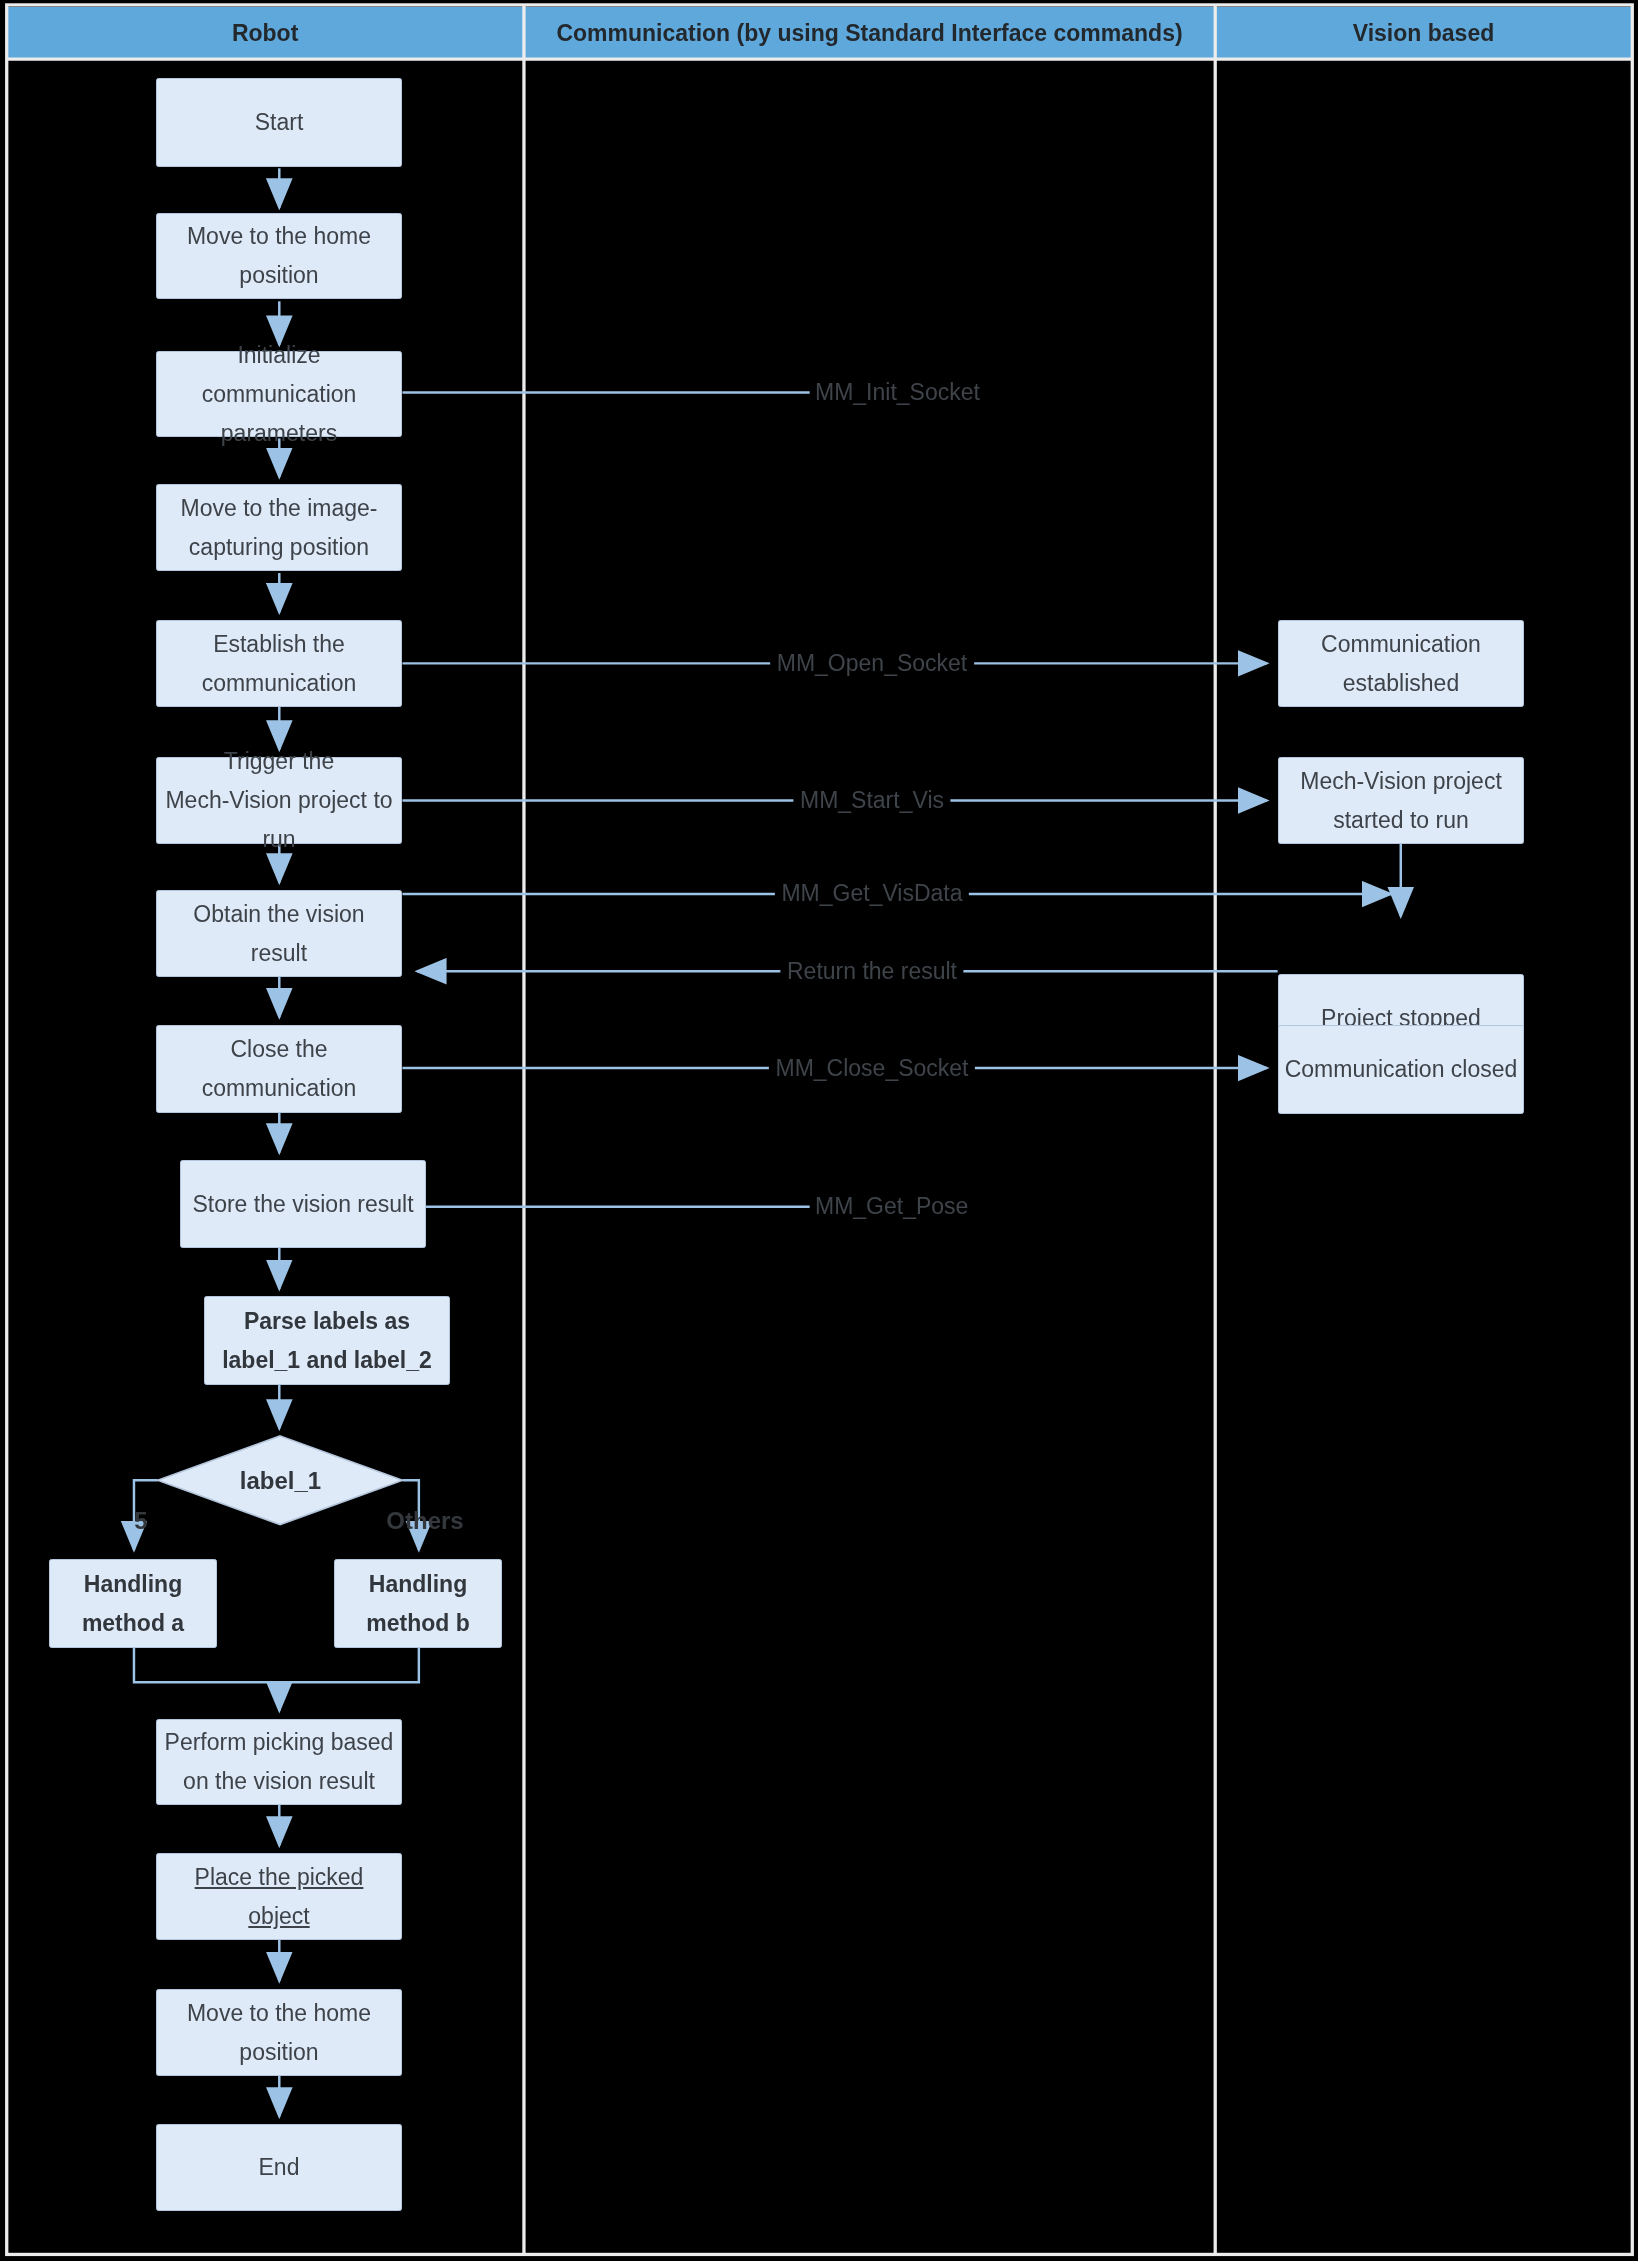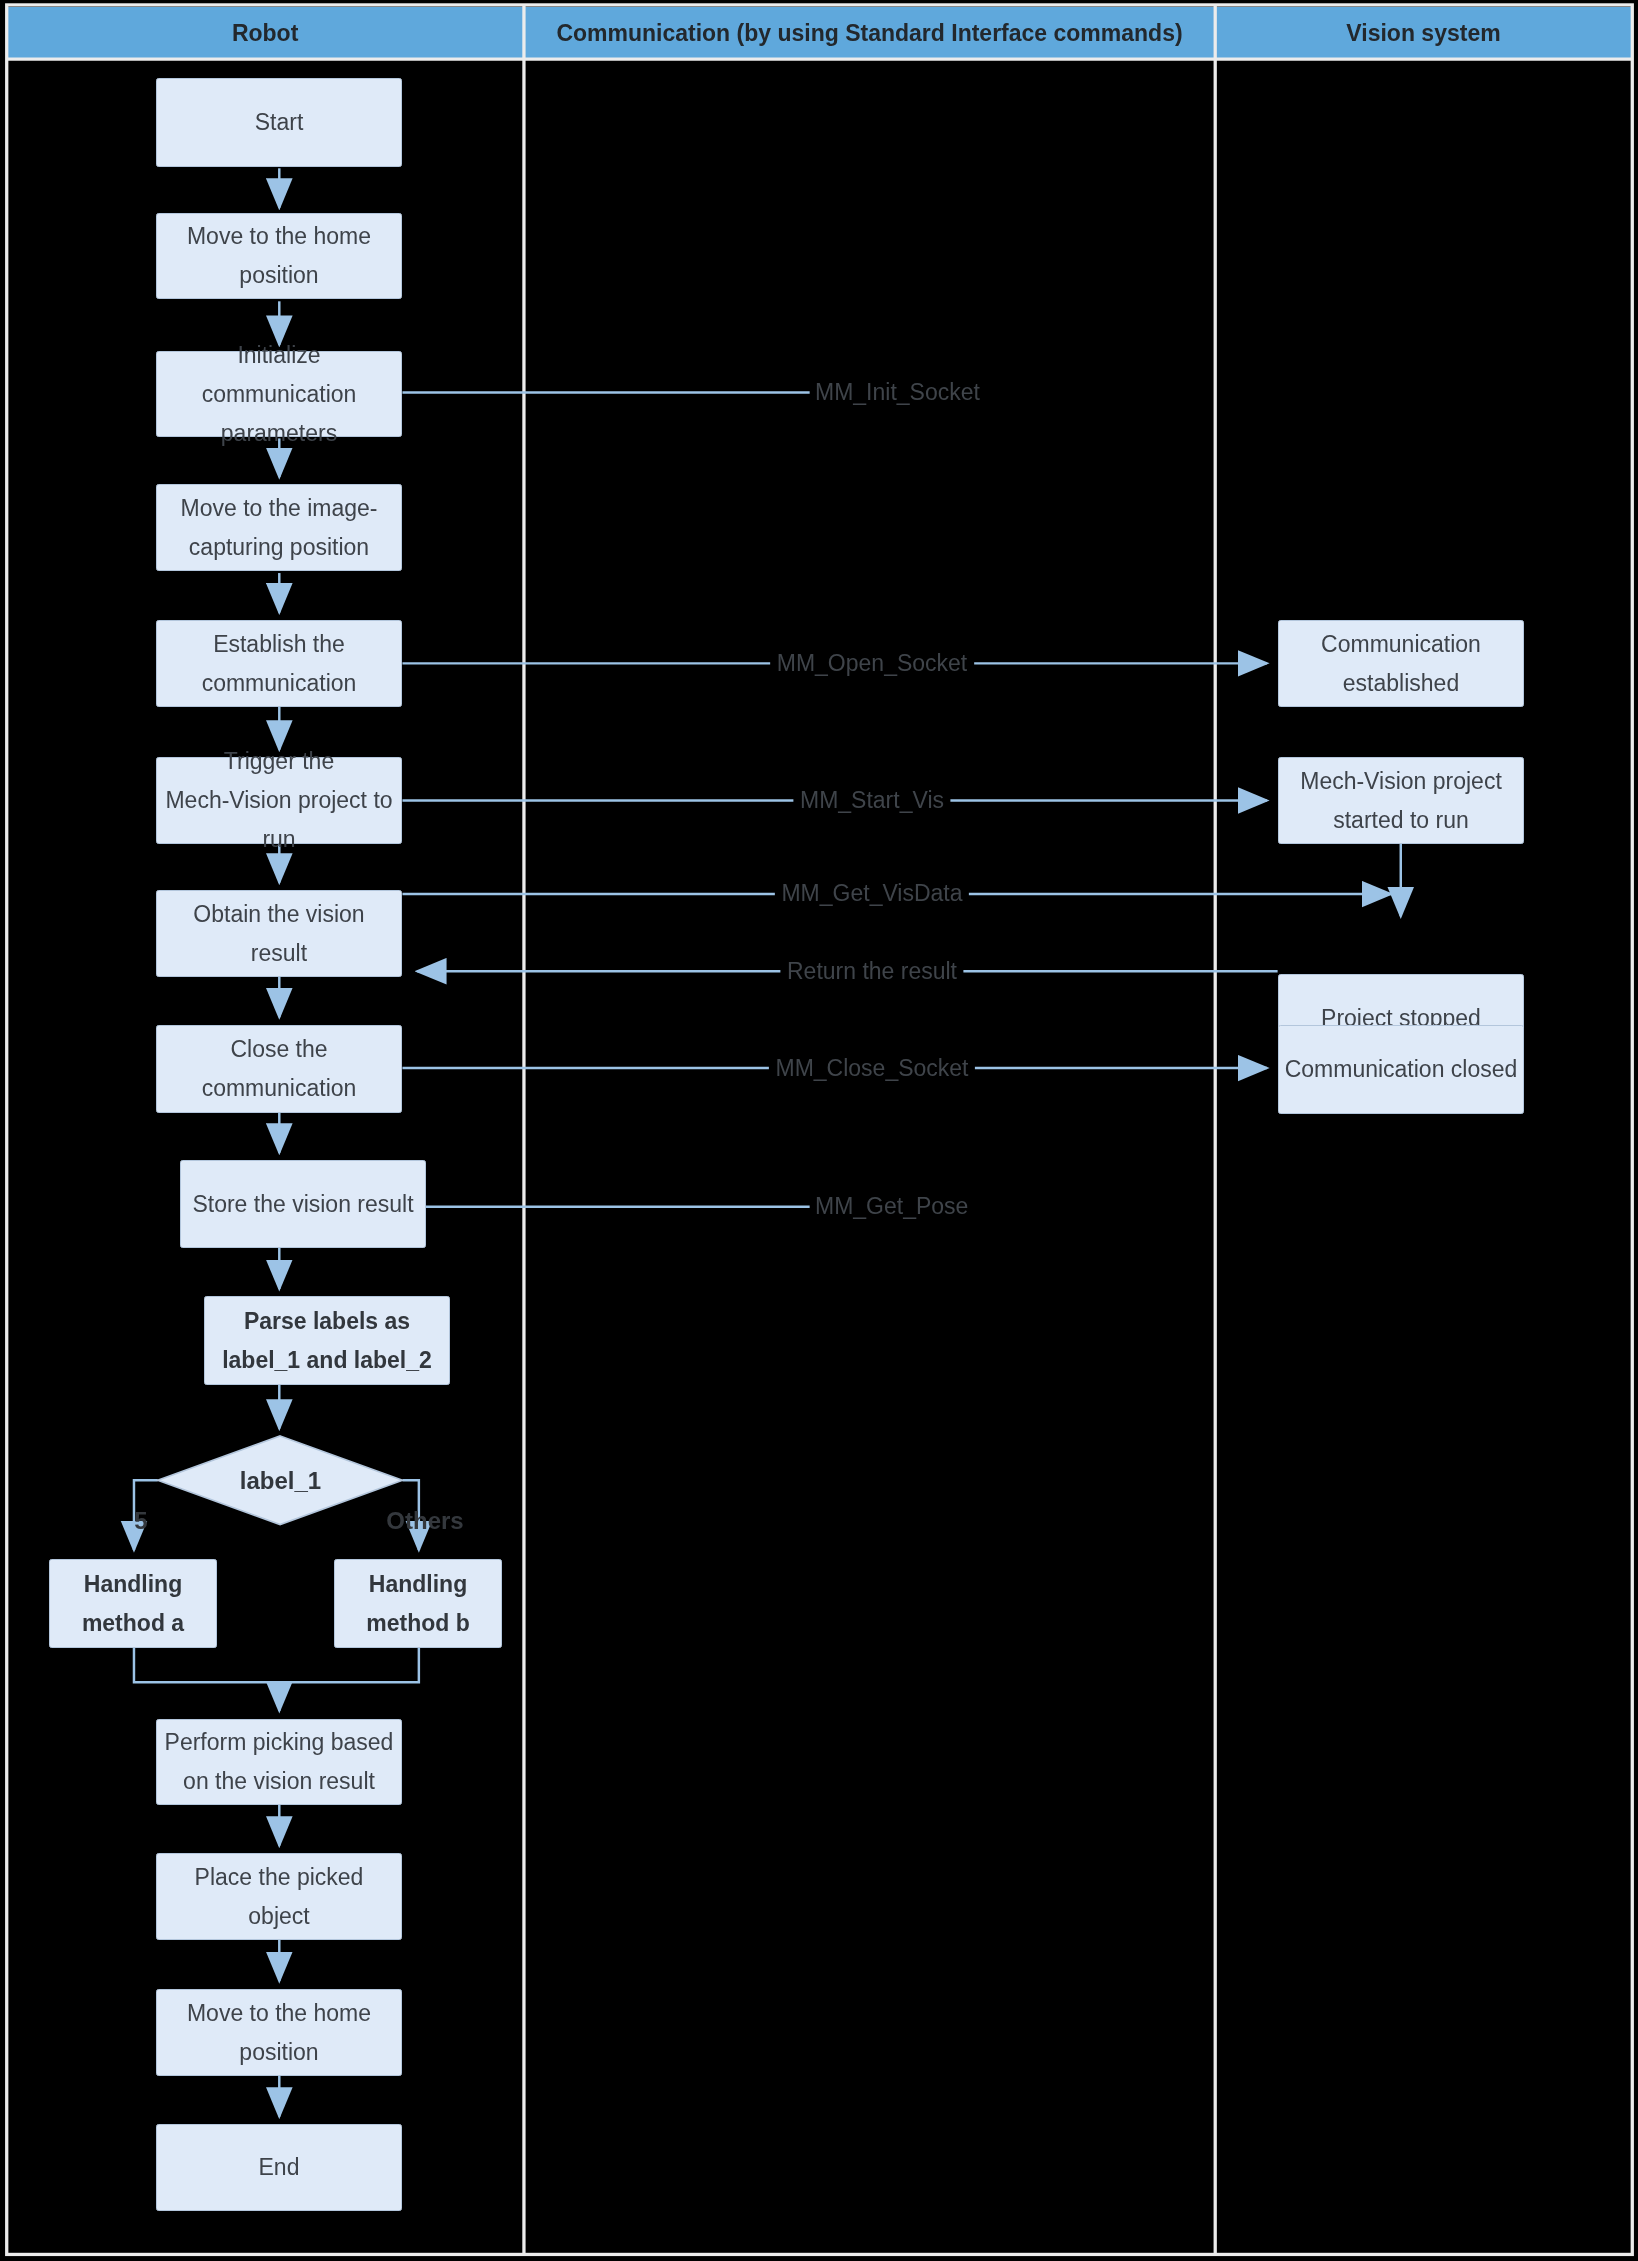--- a/index.html
+++ b/index.html
@@ -27,21 +27,21 @@
           font-weight:700;color:#34383d;white-space:nowrap;transform:translateX(-50%);}
 </style>
 </head>
 <body>
 
 <div class="stage">
 
   <div class="hdrband"></div>
   <div class="hdrlbl" style="left:6.6px;width:517px;">Robot</div>
   <div class="hdrlbl" style="left:524px;width:691px;">Communication (by using Standard Interface commands)</div>
-  <div class="hdrlbl" style="left:1215px;width:417px;">Vision system</div>
+  <div class="hdrlbl" style="left:1215px;width:417px;">Vision based</div>
 
   <svg class="wires" width="1639" height="2261" viewBox="0 0 1996 2754">
     <defs>
       <marker id="ah" viewBox="0 0 12 10" refX="11" refY="5" markerWidth="13" markerHeight="11" orient="auto">
         <path d="M0,0 L12,5 L0,10 Z" fill="#9cc3e6"></path>
       </marker>
     </defs>
 
     <g stroke="#ececec" stroke-width="4" fill="none">
       <rect x="8" y="6" width="1980" height="2740"></rect>
@@ -109,21 +109,21 @@
   <div class="branch" style="left:141px;top:1501px;">5</div>
   <div class="branch" style="left:425px;top:1501px;">Others</div>
 
   <div class="box bold" style="left:49px;top:1559px;width:168px;height:89px;">Handling
 method a</div>
   <div class="box bold" style="left:334px;top:1559px;width:168px;height:89px;">Handling
 method b</div>
 
   <div class="box" style="left:156px;top:1719px;width:246px;height:86px;">Perform picking based
 on the vision result</div>
-  <div class="box" style="left:156px;top:1853px;width:246px;height:87px;">Place the picked
+  <div class="box" style="left:156px;top:1853px;width:246px;height:87px;text-decoration:underline;">Place the picked
 object</div>
   <div class="box" style="left:156px;top:1989px;width:246px;height:87px;">Move to the home
 position</div>
   <div class="box" style="left:156px;top:2124px;width:246px;height:87px;">End</div>
 
   <div class="box" style="left:1278px;top:620px;width:246px;height:87px;">Communication
 established</div>
   <div class="box" style="left:1278px;top:757px;width:246px;height:87px;">Mech-Vision project
 started to run</div>
   <div class="box" style="left:1278px;top:926px;width:246px;height:88px;margin-top:48px;">Project stopped</div>

